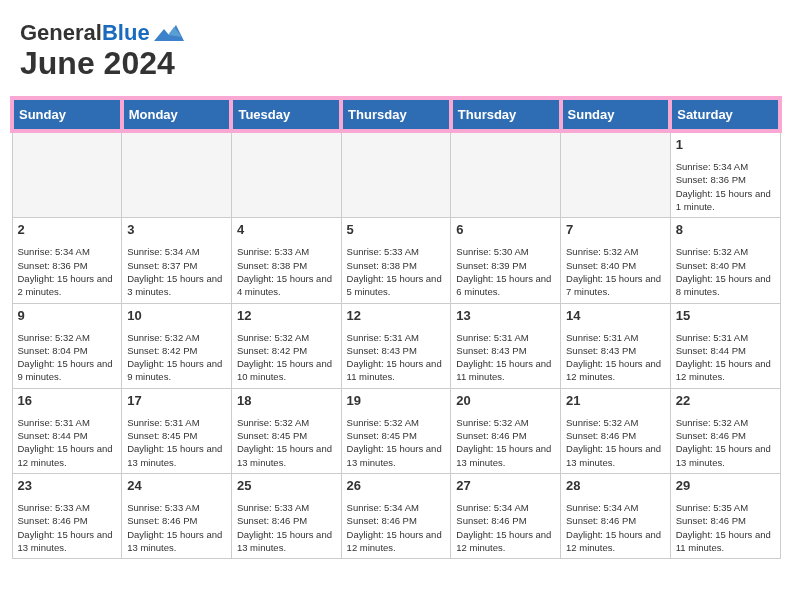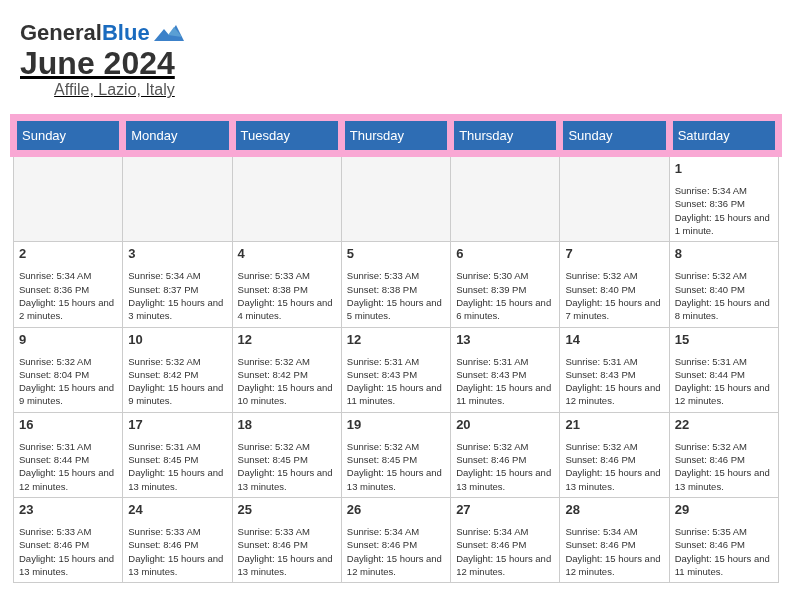--- a/index.html
+++ b/index.html
@@ -31,45 +31,44 @@
       font-size: 22px;
       font-weight: bold;
       color: #1a6bbf;
     }
     .logo-bird {
       width: 30px;
       height: 24px;
     }
     .title-area {
       text-align: right;
-      text-decoration: underline;
     }
     .month-year {
       font-size: 32px;
       font-weight: bold;
       color: #333;
       line-height: 1.1;
     }
     .location {
       font-size: 16px;
       color: #555;
     }
     .calendar {
       width: 100%;
       border-collapse: collapse;
       border: 1px solid #ccc;
     }
     .calendar th {
       background-color: #2e6db4;
       color: #fff;
       font-size: 13px;
-      font-weight: normal;
+      font-weight: bold;
       padding: 7px 5px;
       text-align: left;
-      border: 7px solid #f9a8d4;
+      border: 4px solid #f9a8d4;
     }
     .calendar td {
       vertical-align: top;
       border: 1px solid #ccc;
       padding: 4px 5px;
       font-size: 10px;
       color: #333;
       width: calc(100% / 7);
       min-height: 80px;
       height: 80px;
@@ -100,21 +99,20 @@
     <div>
       <span class="logo-text-general">General</span><span class="logo-text-blue">Blue</span>
     </div>
     <svg class="logo-bird" viewBox="0 0 30 24" xmlns="http://www.w3.org/2000/svg">
       <polygon points="0,20 10,8 15,14 22,4 30,20" fill="#1a6bbf" opacity="0.85"></polygon>
       <polygon points="14,14 20,6 28,16" fill="#5a9fd4"></polygon>
     </svg>
   </div>
   <div class="title-area">
     <div class="month-year">June 2024</div>
-    <div class="location">Affile, Lazio, Italy</div>
   </div>
 </div>
 
 <table class="calendar">
   <thead>
     <tr>
     <th>Sunday</th>
         <th>Monday</th>
         <th>Tuesday</th>
         <th>Thursday</th>

